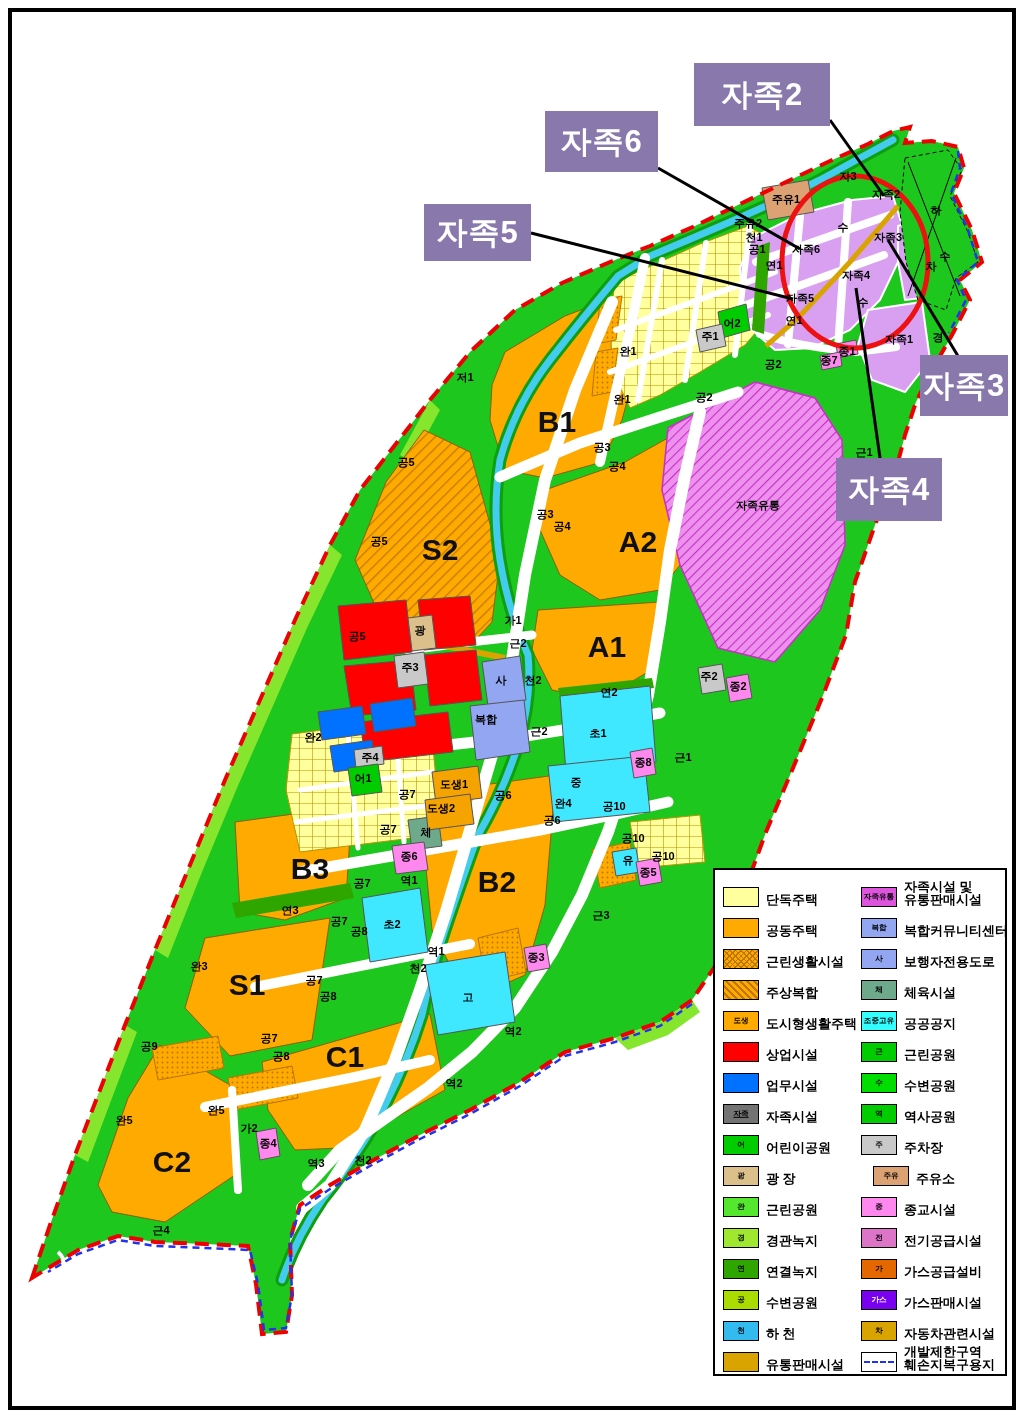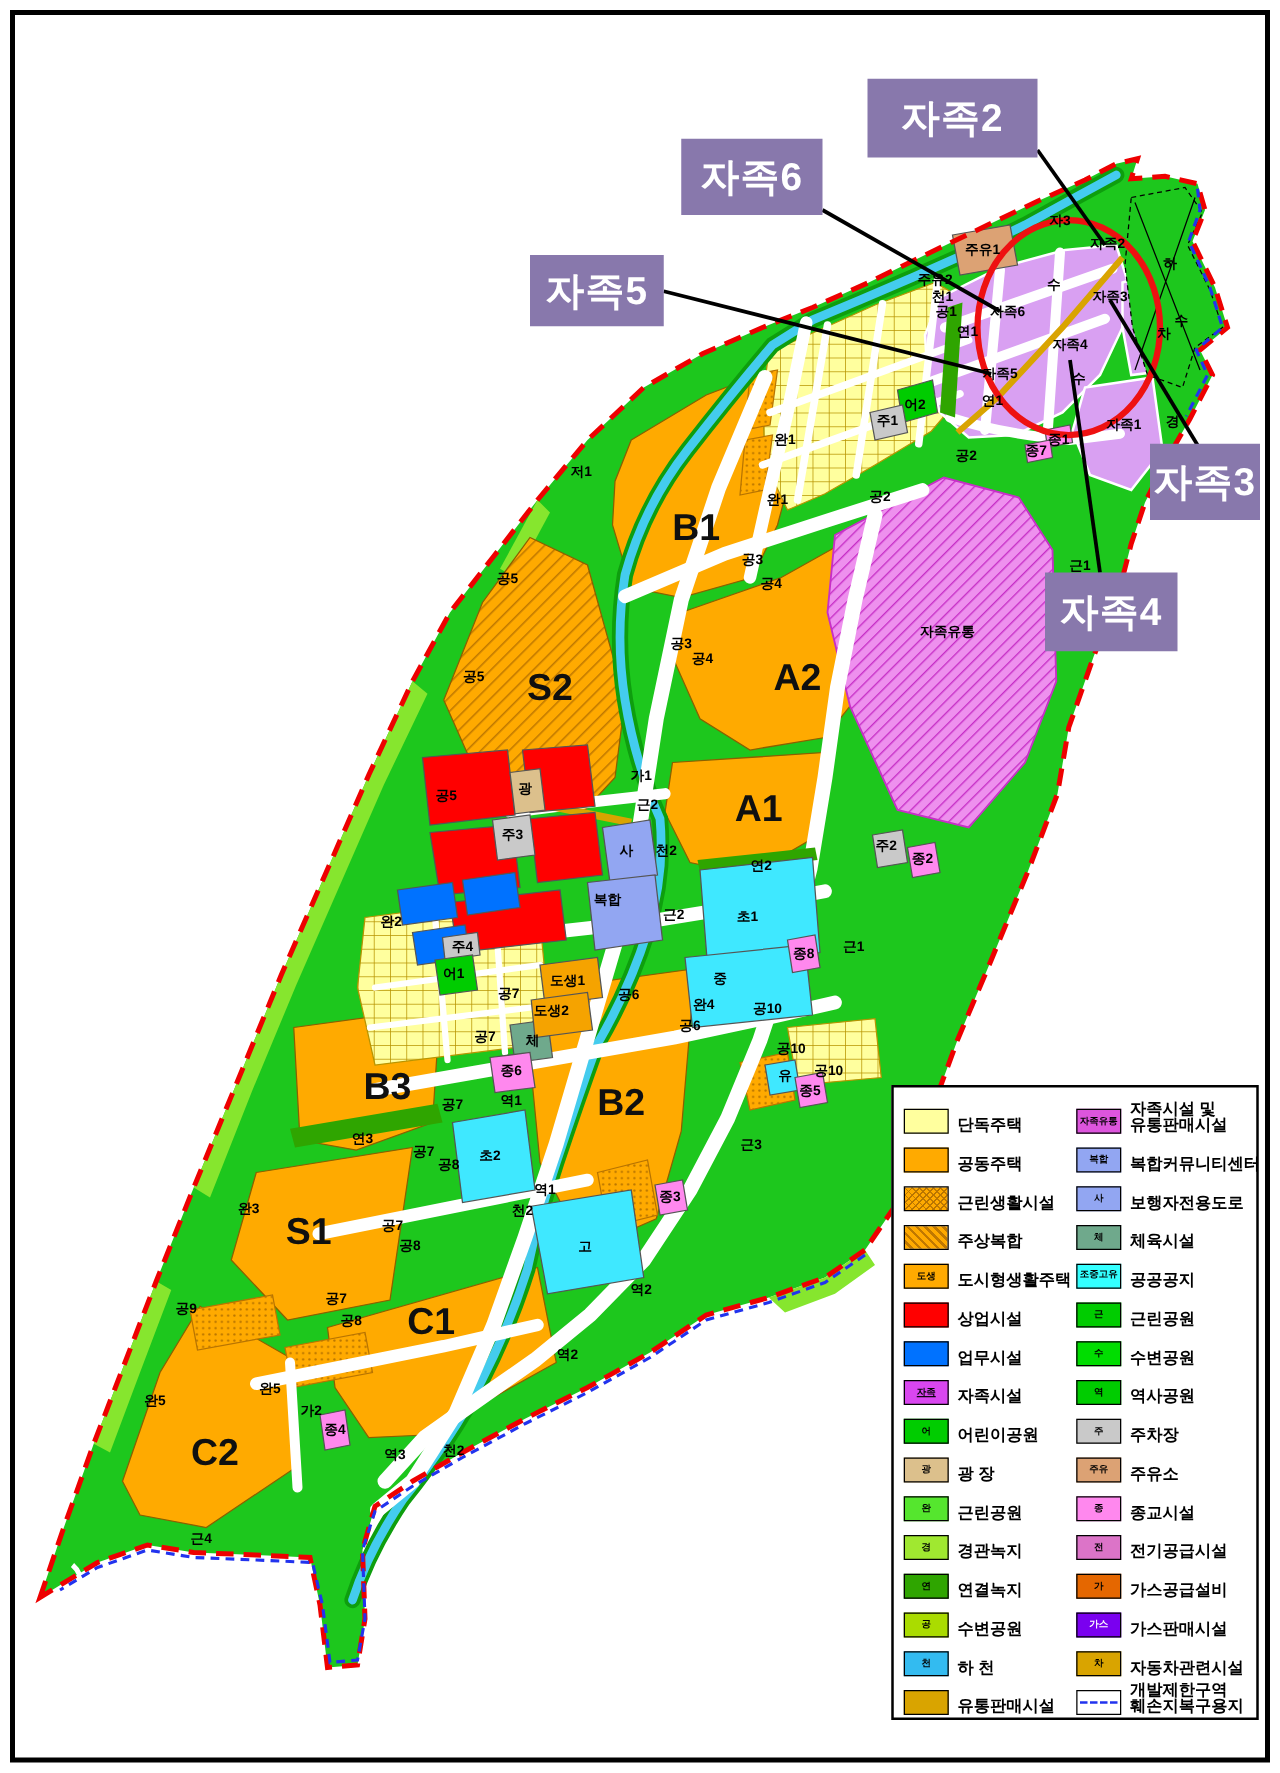--- a/index.html
+++ b/index.html
@@ -356,21 +356,21 @@
             <div>상업시설</div>
           </div>
         </div>
         <div class="lrow">
           <div class="sw" style="background: rgb(0, 114, 255);"></div>
           <div class="llab">
             <div>업무시설</div>
           </div>
         </div>
         <div class="lrow">
-          <div class="sw" style="background: #d946ef; text-decoration: underline;">
+          <div class="sw" style="background: #737373; text-decoration: underline;">
             <span class="chip">자족</span>
           </div>
           <div class="llab">
             <div>자족시설</div>
           </div>
         </div>
         <div class="lrow">
           <div class="sw" style="background: rgb(0, 204, 0);">
             <span class="chip">어</span>
           </div>
@@ -501,21 +501,21 @@
         </div>
         <div class="lrow">
           <div class="sw" style="background: rgb(201, 201, 201);">
             <span class="chip">주</span>
           </div>
           <div class="llab">
             <div>주차장</div>
           </div>
         </div>
         <div class="lrow">
-          <div class="sw" style="background: rgb(220, 162, 116);">
+          <div class="sw" style="background: rgb(220, 162, 116); margin-left: 12px;">
             <span class="chip">주유</span>
           </div>
           <div class="llab">
             <div>주유소</div>
           </div>
         </div>
         <div class="lrow">
           <div class="sw" style="background: rgb(255, 136, 238);">
             <span class="chip">종</span>
           </div>

